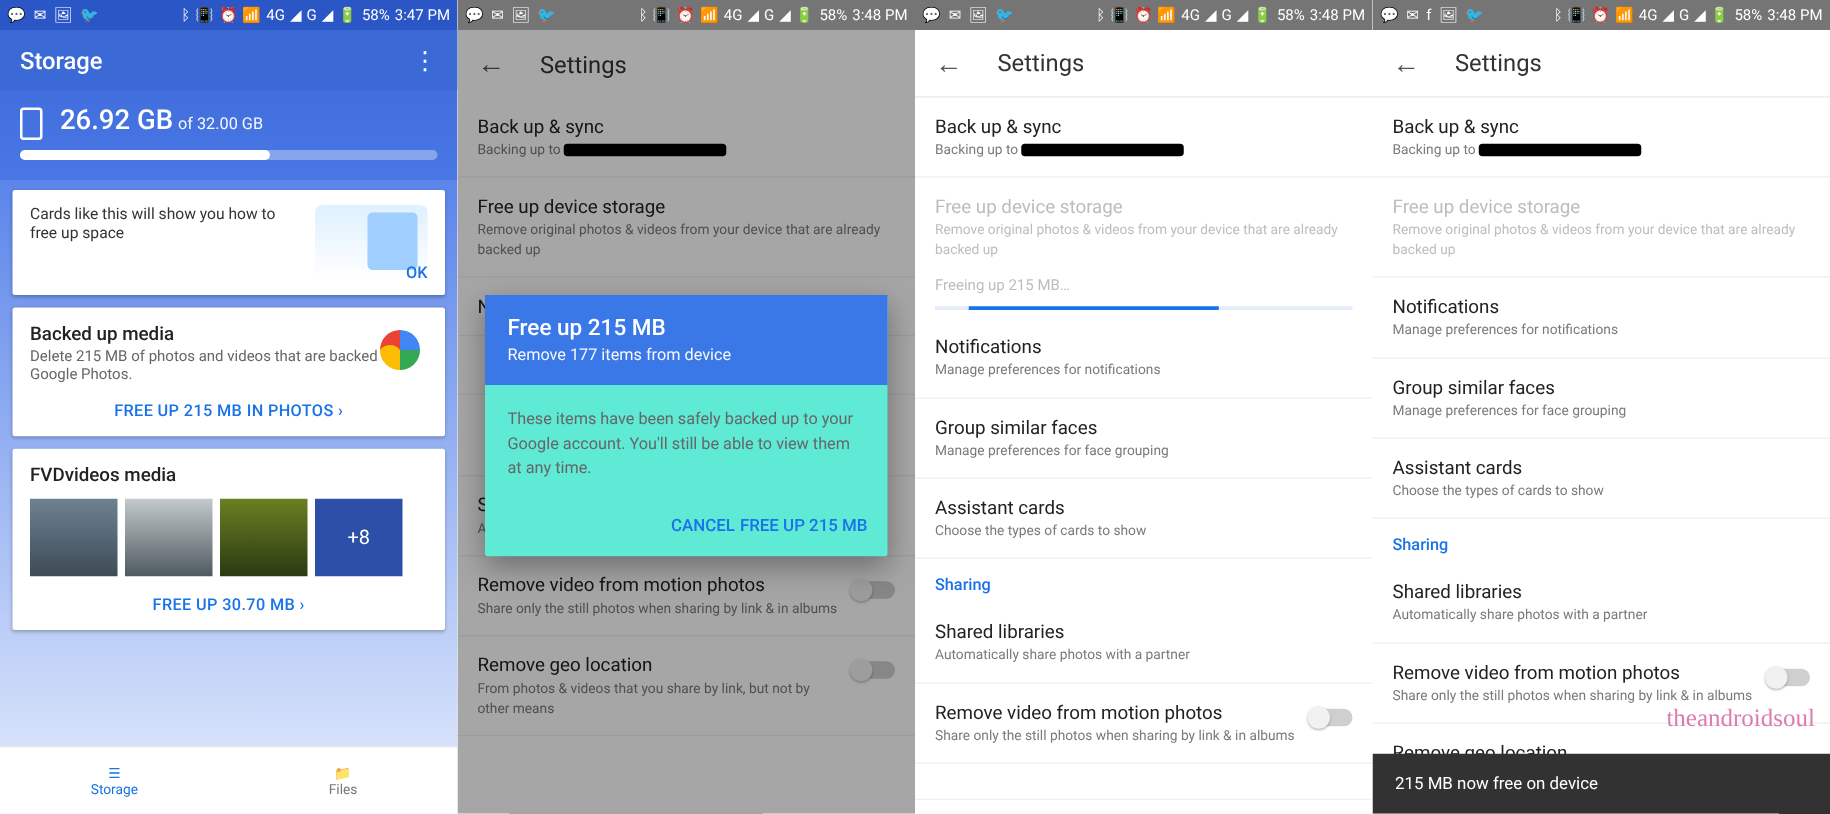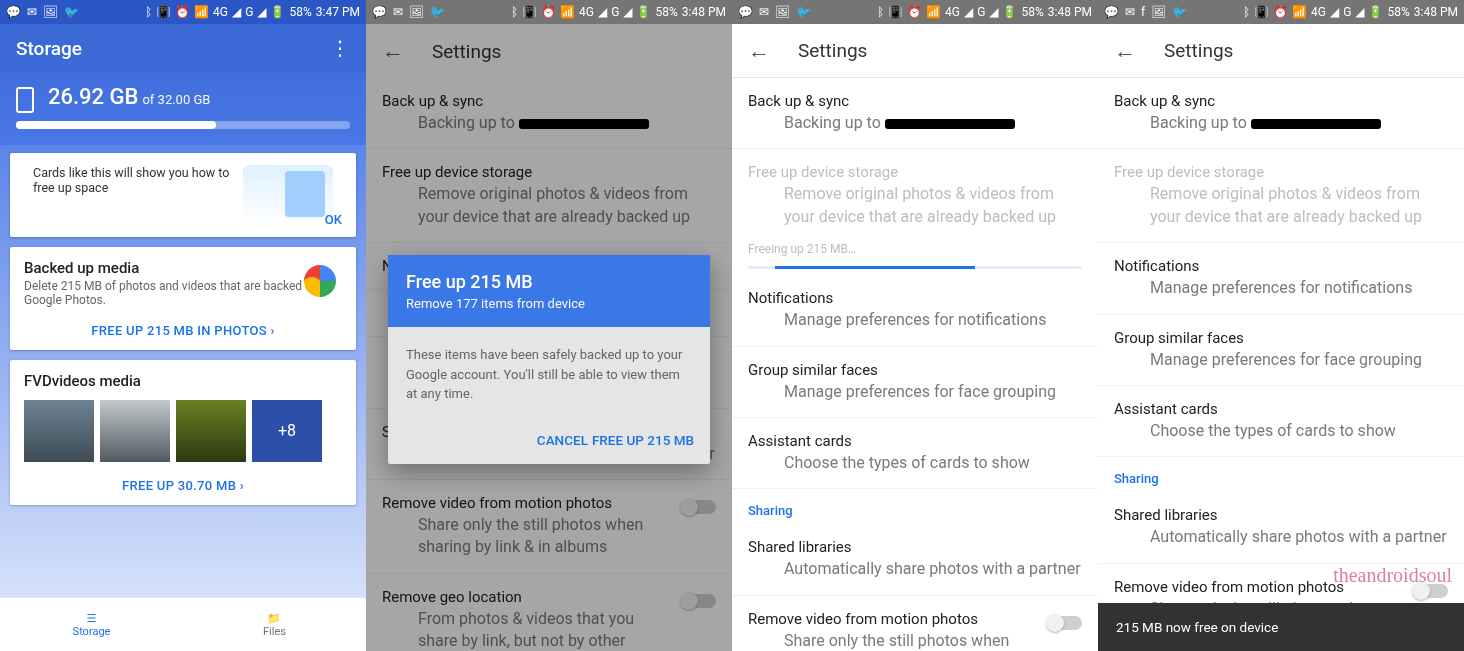--- a/index.html
+++ b/index.html
@@ -15,21 +15,21 @@
   .p1-top { background: linear-gradient(#3b69d6,#4a77e6); color:#fff; padding-bottom:8px;}
   .p1-appbar { height:48px; display:flex; align-items:center; justify-content:space-between; padding:0 16px; background:#3b69d6;}
   .p1-title { font-size:19px; font-weight:500; }
   .p1-info { padding:12px 16px 8px; }
   .p1-used { font-size:22px; font-weight:500; }
   .p1-total { font-size:13px; opacity:.95; }
   .p1-bar { height:8px; background:rgba(255,255,255,.35); border-radius:4px; margin-top:8px; position:relative; }
   .p1-bar-fill { position:absolute; left:0; top:0; bottom:0; width:60%; background:#fff; border-radius:4px; }
   .p1-body { background:linear-gradient(#5b85ea 0%, #e8effd 100%); padding:8px 10px 0; height:520px;}
   .card { background:#fff; border-radius:2px; box-shadow:0 1px 3px rgba(0,0,0,.25); padding:12px 14px; margin-bottom:10px; position:relative;}
-  .card-tip { display:flex; justify-content:center; }
+  .card-tip { display:flex; justify-content:space-between; }
   .tip-text { font-size:12.5px; color:#333; width:210px; }
   .tip-ok { position:absolute; right:14px; bottom:10px; color:#1a73e8; font-size:13px; font-weight:500;}
   .card-title { font-size:15px; font-weight:500; color:#222; }
   .card-sub { font-size:12px; color:#666; margin-top:2px; }
   .card-action { color:#1a73e8; font-size:13px; font-weight:500; text-align:center; margin-top:16px; letter-spacing:.3px;}
   .thumbs { display:flex; gap:6px; margin-top:10px; }
   .thumb { width:70px; height:62px; background:#7b8a97; position:relative; color:#fff; display:flex; align-items:center; justify-content:center; font-size:16px;}
   .thumb.a{background:linear-gradient(#6d8293,#3d4b55);}
   .thumb.b{background:linear-gradient(#c3c9cc,#4f5a60);}
   .thumb.c{background:linear-gradient(#6b7f22,#2b3a12);}
@@ -37,33 +37,33 @@
   .bottomnav { position:absolute; bottom:0; left:0; right:0; height:54px; background:#fff; display:flex; border-top:1px solid #e5e5e5;}
   .bn-item { flex:1; display:flex; flex-direction:column; align-items:center; justify-content:center; font-size:11px; color:#777;}
   .bn-item.active { color:#1a73e8; }
   
   .appbar { height:54px; display:flex; align-items:center; padding:0 16px; gap:28px; background:transparent; }
   .appbar .back { font-size:22px; color:#555; }
   .appbar .title { font-size:19px; color:#333; }
   .appbar.bordered { border-bottom:1px solid #e8e8e8; }
   .s-item { padding:14px 16px; border-bottom:1px solid #f0f0f0; }
   .s-title { font-size:15px; color:#222; }
-  .s-sub { font-size:16px; color:#7a7a7a; margin-top:2px; line-height:1.4;margin-left:36px;}
+  .s-sub { font-size:11px; color:#7a7a7a; margin-top:2px; line-height:1.4;}
   .s-item.disabled .s-title, .s-item.disabled .s-sub { color:#bdbdbd; }
   .s-freeing { font-size:12px; color:#bdbdbd; padding:0 16px 6px; }
   .s-progress { height:3px; margin:4px 16px 6px; background:#e5ecfb; position:relative;}
   .s-progress-fill{ position:absolute; left:8%; width:60%; top:0; bottom:0; background:#1a73e8;}
   .section-label { font-size:13px; color:#1a73e8; font-weight:500; padding:14px 16px 6px; }
   .toggle-row { display:flex; justify-content:space-between; align-items:flex-start; gap:8px;}
   .toggle { width:34px; height:14px; border-radius:8px; background:#cfcfcf; position:relative; margin-top:6px; flex-shrink:0;}
   .toggle::after{ content:""; position:absolute; width:18px; height:18px; border-radius:50%; background:#f1f1f1; left:-2px; top:-2px; box-shadow:0 1px 2px rgba(0,0,0,.3);}
   .redact { display:inline-block; height:10px; background:#000; width:130px; vertical-align:middle; border-radius:3px;}
   
   .scrim { position:absolute; inset:24px 0 0 0; background:rgba(0,0,0,.35); }
-  .dialog { position:absolute; left:22px; right:22px; top:236px; background:#e5e5e5; border-radius:2px; box-shadow:0 8px 24px rgba(0,0,0,.35);margin-top:19px;}
+  .dialog { position:absolute; left:22px; right:22px; top:236px; background:#5eead4; border-radius:2px; box-shadow:0 8px 24px rgba(0,0,0,.35);}
   .dialog-header{ background:#3b78e7; color:#fff; padding:16px 18px;}
   .dialog-title{ font-size:18px; font-weight:500;}
   .dialog-sub{font-size:13px; opacity:.95; margin-top:4px;}
   .dialog-body{ padding:18px; font-size:13px; color:#666; line-height:1.5;}
   .dialog-actions{ display:flex; justify-content:flex-end; gap:4px; padding:10px 16px 16px; font-size:13.5px; font-weight:500; color:#1a73e8;}
   
   .toast { position:absolute; left:0; right:0; bottom:0; background:#323232; color:#fff; font-size:13.5px; padding:16px 18px;}
   
   .watermark { position:absolute; right:12px; bottom:64px; color:#d96fa4; font-size:20px; font-family:Georgia,serif; opacity:.9;}
   .photos-icon{ width:40px; height:40px; position:absolute; right:16px; top:14px;}

